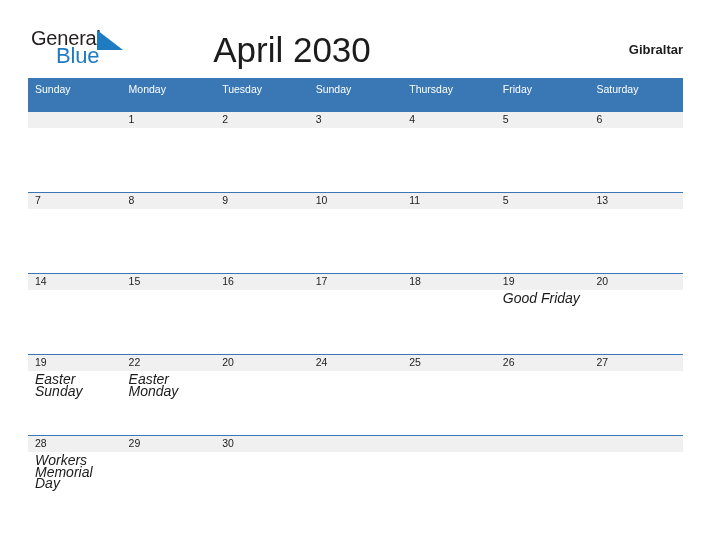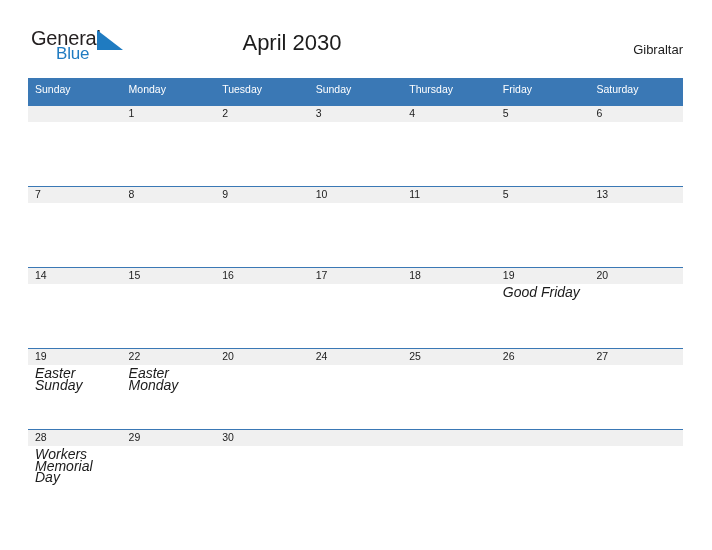--- a/index.html
+++ b/index.html
@@ -43,49 +43,49 @@
     top: 0;
     font-size: 20px;
     color: #231f20;
     letter-spacing: -0.2px;
     white-space: nowrap;
   }
   .logo-line2 {
     position: absolute;
     left: 25px;
     top: 17px;
-    font-size: 17px;
+    font-size: 22px;
     color: #1f7bc1;
     letter-spacing: -0.2px;
     white-space: nowrap;
   }
   .logo-mark {
     position: absolute;
     left: 66px;
     top: 2px;
     width: 28px;
     height: 22px;
   }
   .title {
     position: absolute;
     left: 0;
     top: 30px;
     width: 584px;
     text-align: center;
-    font-size: 22px;
+    font-size: 35px;
     color: #1c1c1c;
     font-weight: 400;
     letter-spacing: 0px;
   }
   .location {
     position: absolute;
     right: 29px;
     top: 42px;
     font-size: 13px;
-    font-weight: normal;
+    font-weight: bold;
     color: #1c1c1c;
     text-align: right;
   }
 
   
   .calendar {
     position: absolute;
     left: 28px;
     top: 78px;
     width: 655px;
@@ -94,21 +94,21 @@
     width: 655px;
     border-collapse: collapse;
     table-layout: fixed;
   }
   table.cal th {
     background: #3a78b5;
     color: #ffffff;
     font-size: 10.5px;
     font-weight: normal;
     text-align: left;
-    padding: 5px 0 10px 7px;
+    padding: 5px 0 16px 7px;
     height: 9px;
     box-sizing: content-box;
   }
   table.cal td {
     vertical-align: top;
     padding: 0;
     border-top: 1.3px solid #3a78b5;
     height: 81px;
     box-sizing: border-box;
   }

